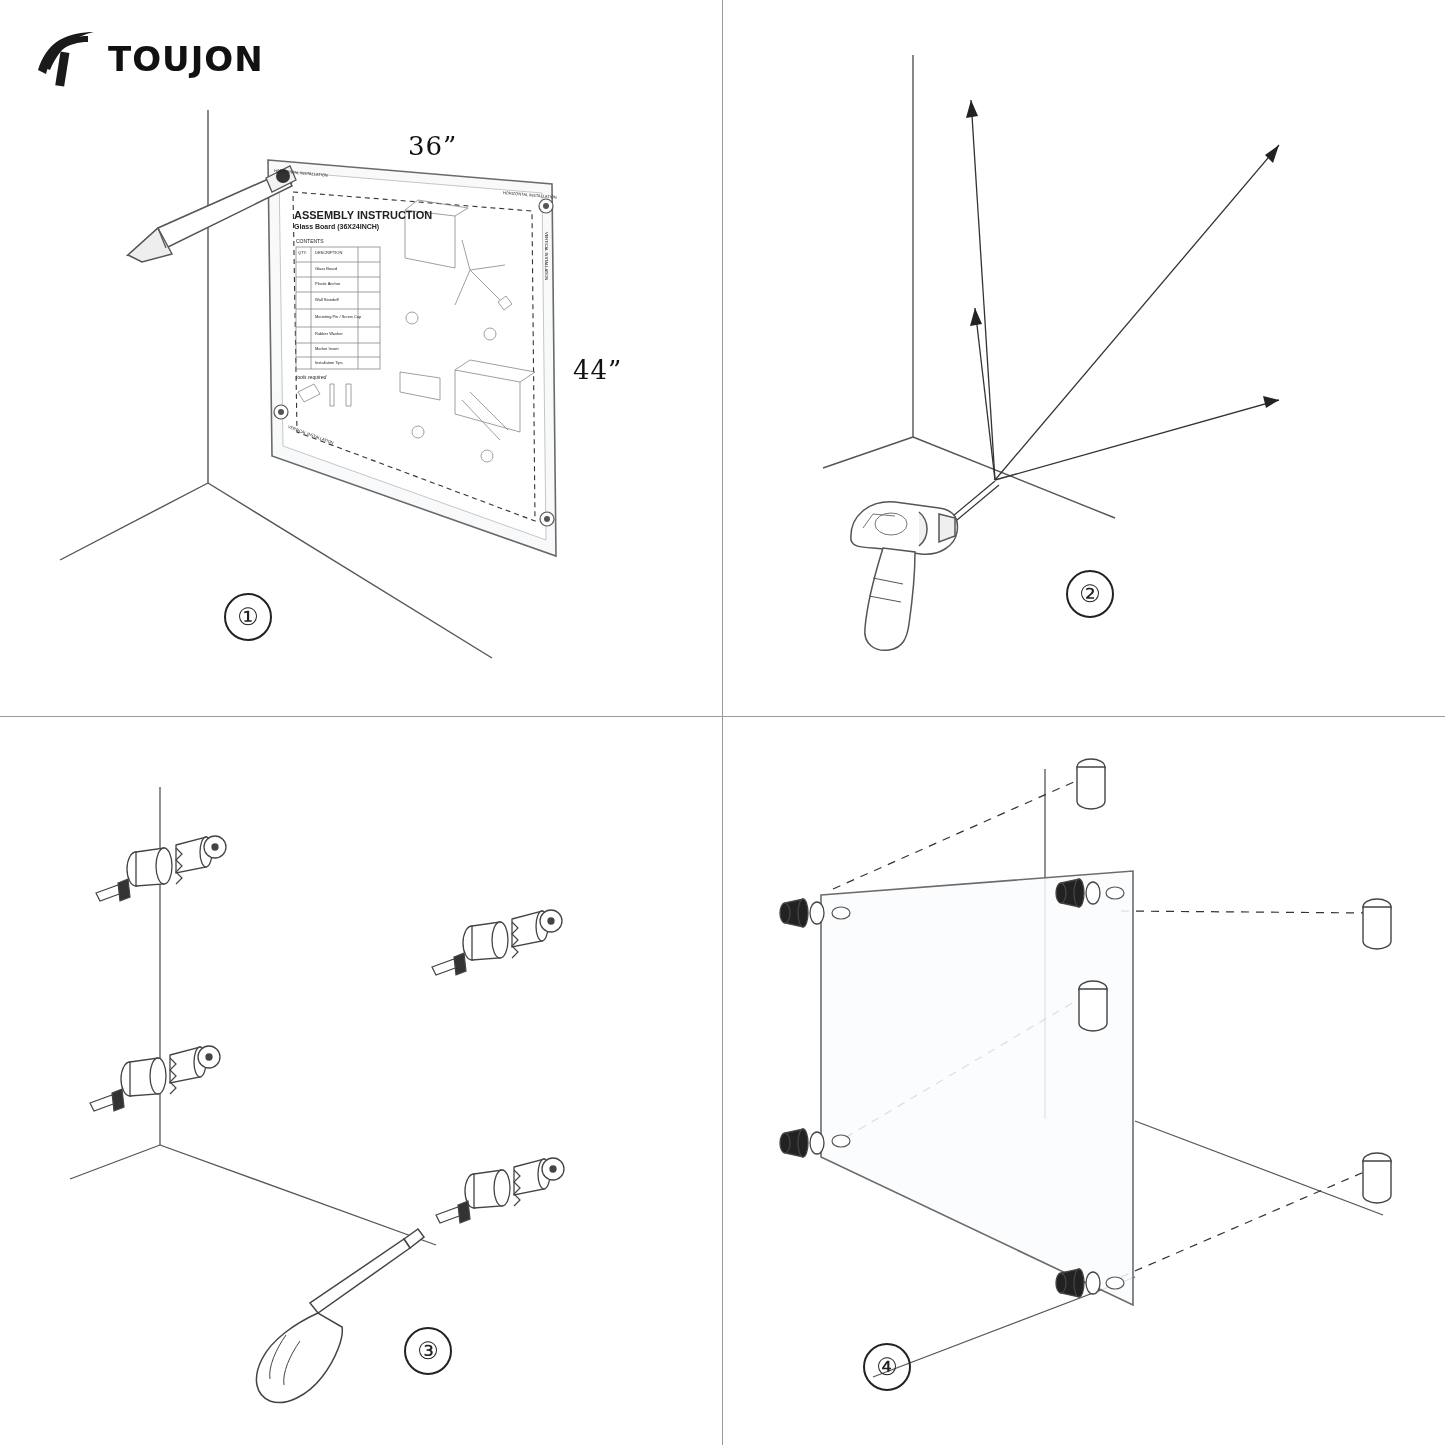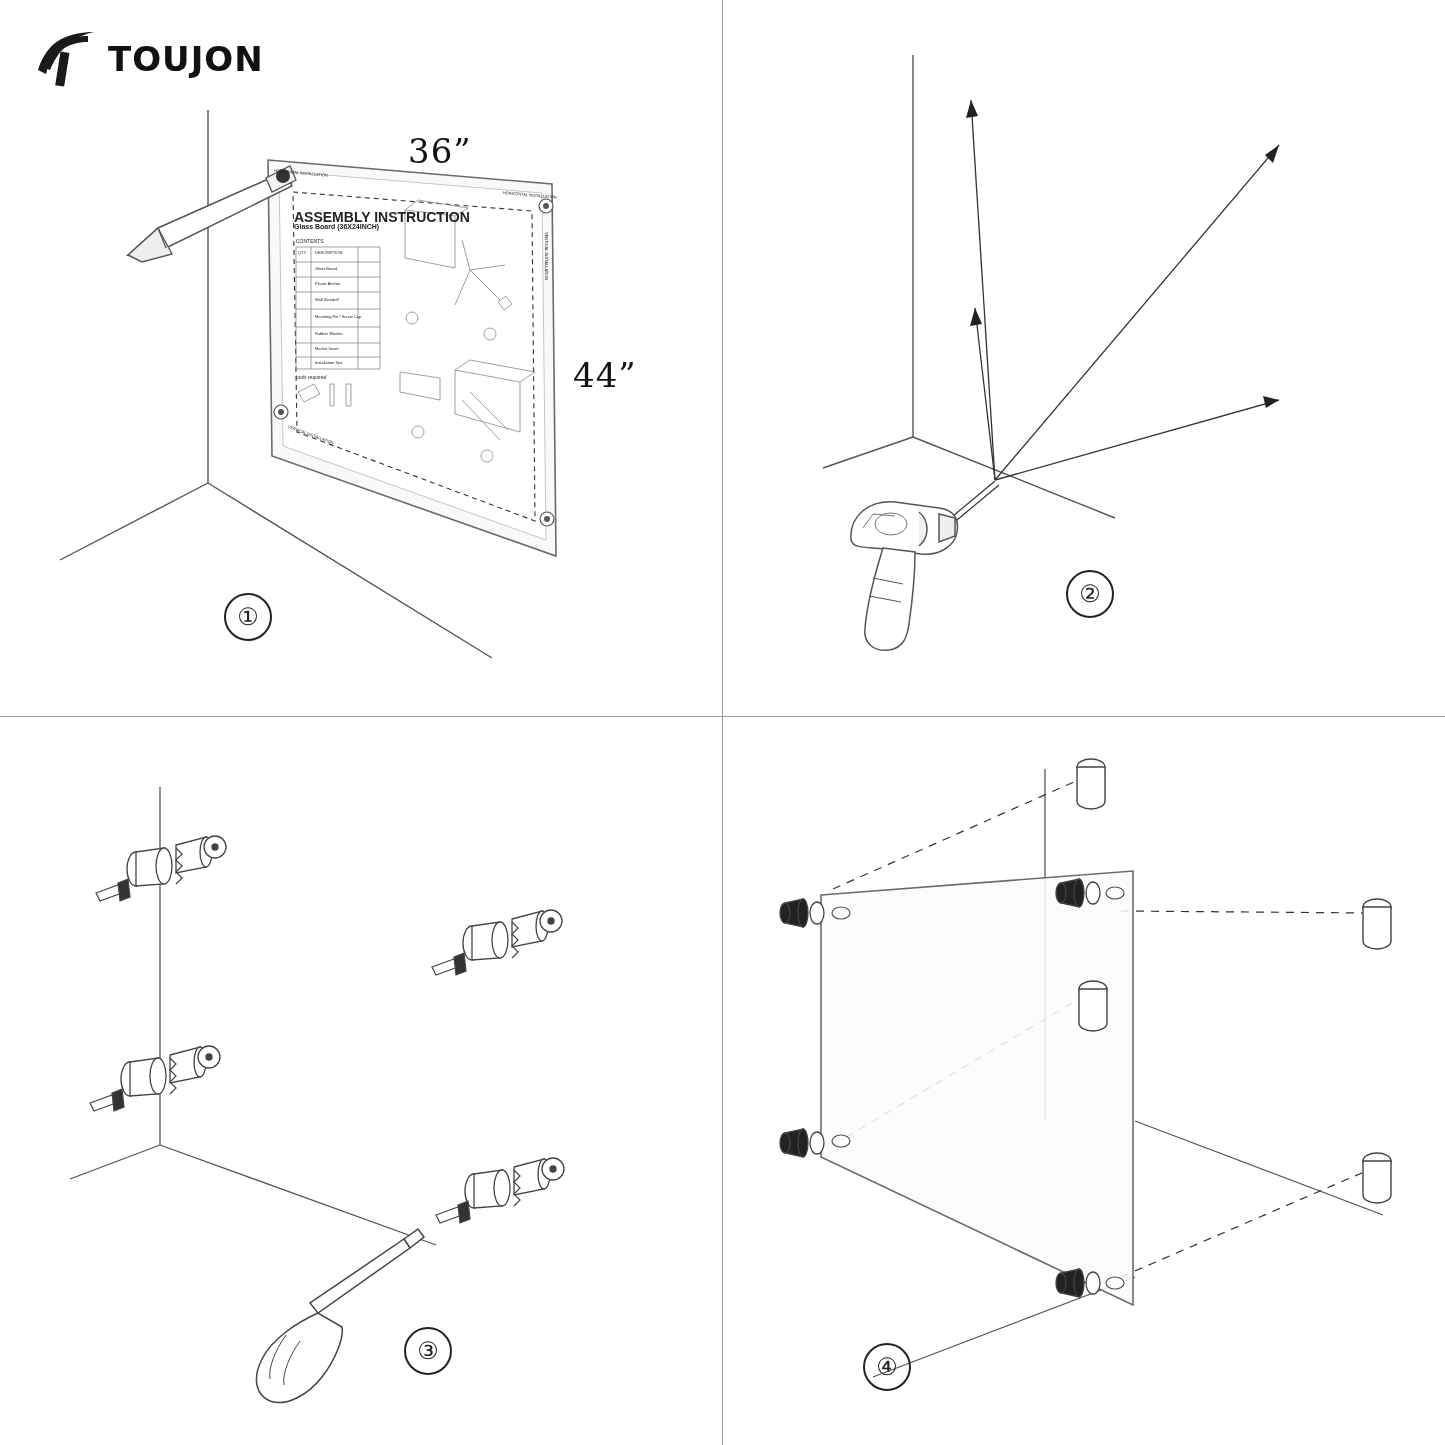--- a/index.html
+++ b/index.html
@@ -80,21 +80,21 @@
     font-family: "DejaVu Serif", serif;
     font-size: 24px;
     color: #222;
     background: transparent;
   }
 
   
   .dim-label {
     position: absolute;
     font-family: "DejaVu Serif", serif;
-    font-size: 34px;
+    font-size: 26px;
     color: #111;
     letter-spacing: 1px;
   }
 
   
   .sheet-text {
     position: absolute;
     font-family: "Liberation Sans", sans-serif;
     color: #222;
     white-space: nowrap;
@@ -179,21 +179,21 @@
 
       <g>
         <polygon points="128,255 158,228 284,172 292,186 166,248" fill="#fff" stroke="#555" stroke-width="1.5"></polygon>
         <polygon points="128,255 142,262 172,254 158,228" fill="#eee" stroke="#555" stroke-width="1.4"></polygon>
         <line x1="158" y1="228" x2="166" y2="248" stroke="#555" stroke-width="1.3"></line>
         <polygon points="266,178 290,166 296,180 272,192" fill="#f2f2f2" stroke="#555" stroke-width="1.3"></polygon>
         <circle cx="283" cy="176" r="7" fill="#333"></circle>
       </g>
     </svg>
 
-    <span class="sheet-text" style="left:294px; top:209px; font-size:14px; font-weight:700;">ASSEMBLY  INSTRUCTION</span>
+    <span class="sheet-text" style="left:294px; top:209px; font-size:11px; font-weight:700;">ASSEMBLY  INSTRUCTION</span>
     <span class="sheet-text" style="left:294px; top:223px; font-size:7px; font-weight:700;">Glass Board  (36X24INCH)</span>
     <span class="sheet-text" style="left:296px; top:238px; font-size:5px;">CONTENTS</span>
     <span class="sheet-text" style="left:298px; top:250px; font-size:4px;">QTY.</span>
     <span class="sheet-text" style="left:315px; top:250px; font-size:4px;">DESCRIPTION</span>
     <span class="sheet-text" style="left:315px; top:266px; font-size:4px;">Glass Board</span>
     <span class="sheet-text" style="left:315px; top:281px; font-size:4px;">Plastic Anchor</span>
     <span class="sheet-text" style="left:315px; top:297px; font-size:4px;">Wall Standoff</span>
     <span class="sheet-text" style="left:315px; top:314px; font-size:4px;">Mounting Pin / Screw Cap</span>
     <span class="sheet-text" style="left:315px; top:331px; font-size:4px;">Rubber Washer</span>
     <span class="sheet-text" style="left:315px; top:346px; font-size:4px;">Marker Insert</span>

